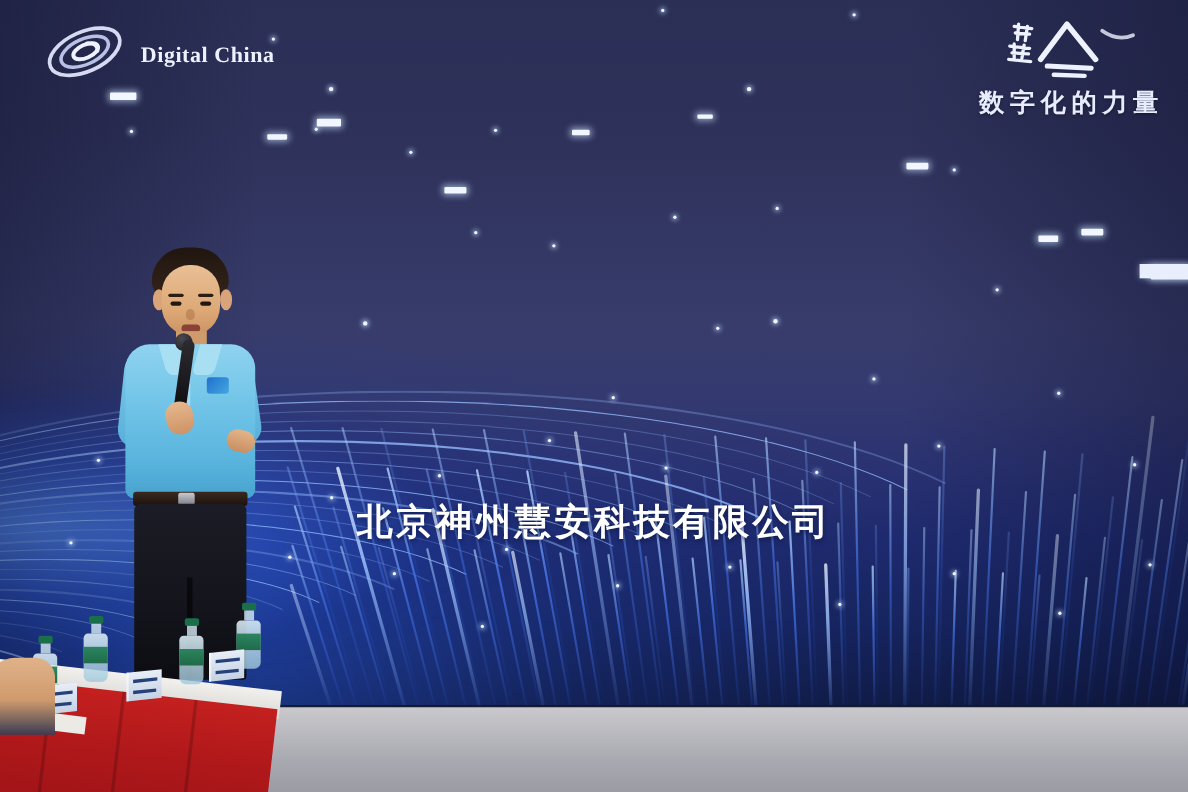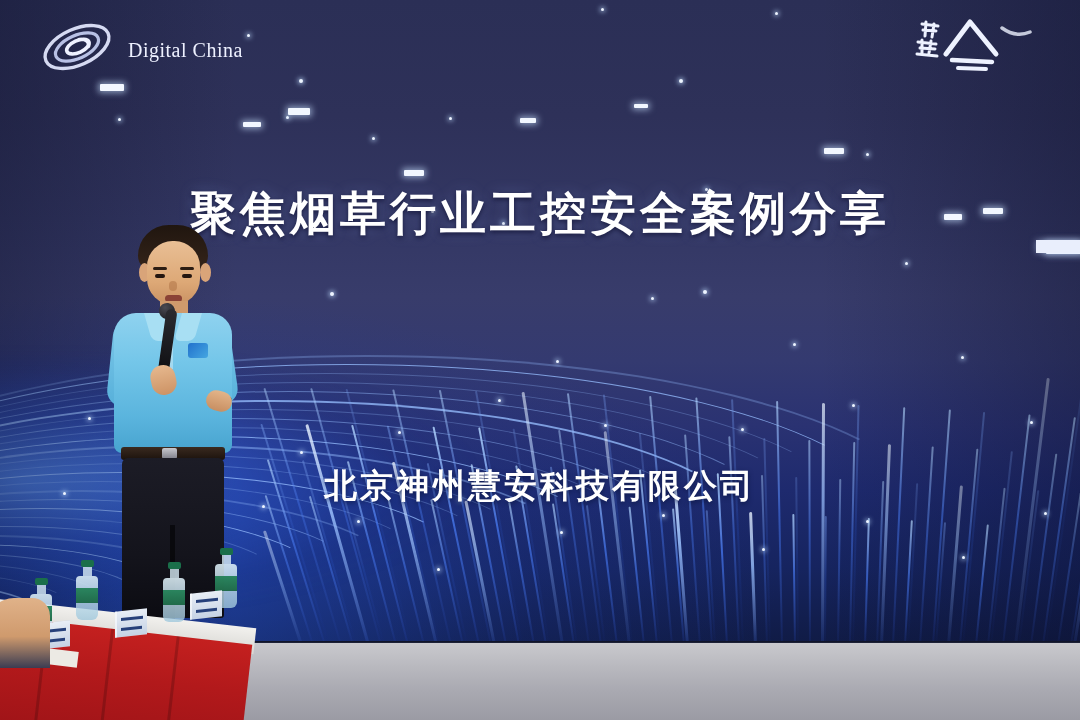--- a/index.html
+++ b/index.html
@@ -37,37 +37,37 @@
   .dot{position:absolute;background:#eef5ff;border-radius:50%;
        box-shadow:0 0 5px 1px rgba(190,220,255,.85);}
   .spark{position:absolute;background:#f2f7ff;border-radius:1px;
        box-shadow:0 0 6px 2px rgba(200,225,255,.6);}
 
   
   .brand-left{position:absolute;left:38px;top:16px;display:flex;align-items:center;gap:12px;}
   .dc-mark{width:78px;height:62px;flex:0 0 auto;}
   .dc-text{display:flex;flex-direction:column;line-height:1;}
   .dc-cn{font-size:30px;font-weight:bold;color:#f3f5ff;letter-spacing:3px;text-shadow:0 1px 3px rgba(0,0,0,.5);}
-  .dc-en{font-family:"Liberation Serif","DejaVu Serif",serif;font-size:20px;color:#eef1ff;letter-spacing:.5px;margin-top:6px;}
+  .dc-en{font-family:"Liberation Serif","DejaVu Serif",serif;font-size:20px;color:#eef1ff;letter-spacing:.5px;margin-top:6px;font-weight:bold;}
 
   .brand-right{position:absolute;right:22px;top:14px;text-align:right;}
   .jh-mark{height:62px;width:150px;margin-left:auto;display:block;}
   .jh-sub{font-size:23px;color:#e8ecff;letter-spacing:5px;margin-top:2px;
     text-shadow:0 1px 3px rgba(0,0,0,.45);font-weight:600;}
 
   
   .slide-title{position:absolute;left:0;right:0;top:183px;text-align:center;
     font-size:46px;font-weight:bold;color:#ffffff;letter-spacing:4px;
     text-shadow:0 2px 5px rgba(10,10,40,.75), 0 0 14px rgba(150,180,255,.25);}
   .slide-date{position:absolute;left:0;right:0;top:348px;text-align:center;
     font-size:29px;font-weight:bold;color:#f7f9ff;letter-spacing:2px;
     text-shadow:0 2px 4px rgba(10,10,40,.7);}
   .slide-company{position:absolute;left:0;right:0;top:452px;text-align:center;
     font-size:33px;font-weight:bold;color:#ffffff;letter-spacing:3px;
-    text-shadow:0 2px 5px rgba(10,20,60,.7);margin-top:12px;}
+    text-shadow:0 2px 5px rgba(10,20,60,.7);}
 
   .edge-dash{position:absolute;right:0;top:240px;width:44px;height:13px;background:#e9eefc;
     box-shadow:0 0 6px rgba(200,220,255,.5);}
 
   
   .speaker{position:absolute;left:96px;top:225px;width:152px;height:390px;}
   .sp-hair{position:absolute;left:42px;top:0;width:70px;height:46px;border-radius:36px 36px 18px 18px;
     background:linear-gradient(180deg,#20160f 0%,#35241a 100%);}
   .sp-ear{position:absolute;top:38px;width:11px;height:19px;border-radius:50%;background:#d9a479;}
   .sp-ear.l{left:43px;} .sp-ear.r{left:104px;}
@@ -341,23 +341,23 @@
       <svg class="jh-mark" viewBox="0 0 150 62">
         <g fill="none" stroke="#eef2ff" stroke-linecap="round" stroke-linejoin="round">
           <path d="M14 10 l16 2 M15 16 l13 1 M18 8 l-1 14 M26 10 l-2 13" stroke-width="3"></path>
           <path d="M10 28 l18 2 M12 34 l15 1 M14 26 l0 13 M23 27 l-2 12 M9 40 l20 2" stroke-width="3"></path>
           <path d="M38 40 L62 8 L88 40" stroke-width="5"></path>
           <path d="M44 46 l40 2" stroke-width="4.5"></path>
           <path d="M50 54 l28 1" stroke-width="4"></path>
           <path d="M94 14 q14 10 28 4" stroke-width="3.5" opacity=".8"></path>
         </g>
       </svg>
-    </div>
-
-    <div class="slide-title">聚焦烟草行业工控安全案例分享</div>
+      <div class="jh-sub">数字化的力量</div>
+    </div>
+
     <div class="slide-company">北京神州慧安科技有限公司</div>
 
     <div class="edge-dash"></div>
   </div>
 
   <div class="speaker">
     <div class="sp-hair"></div>
     <div class="sp-ear l"></div>
     <div class="sp-ear r"></div>
     <div class="sp-face"></div>

